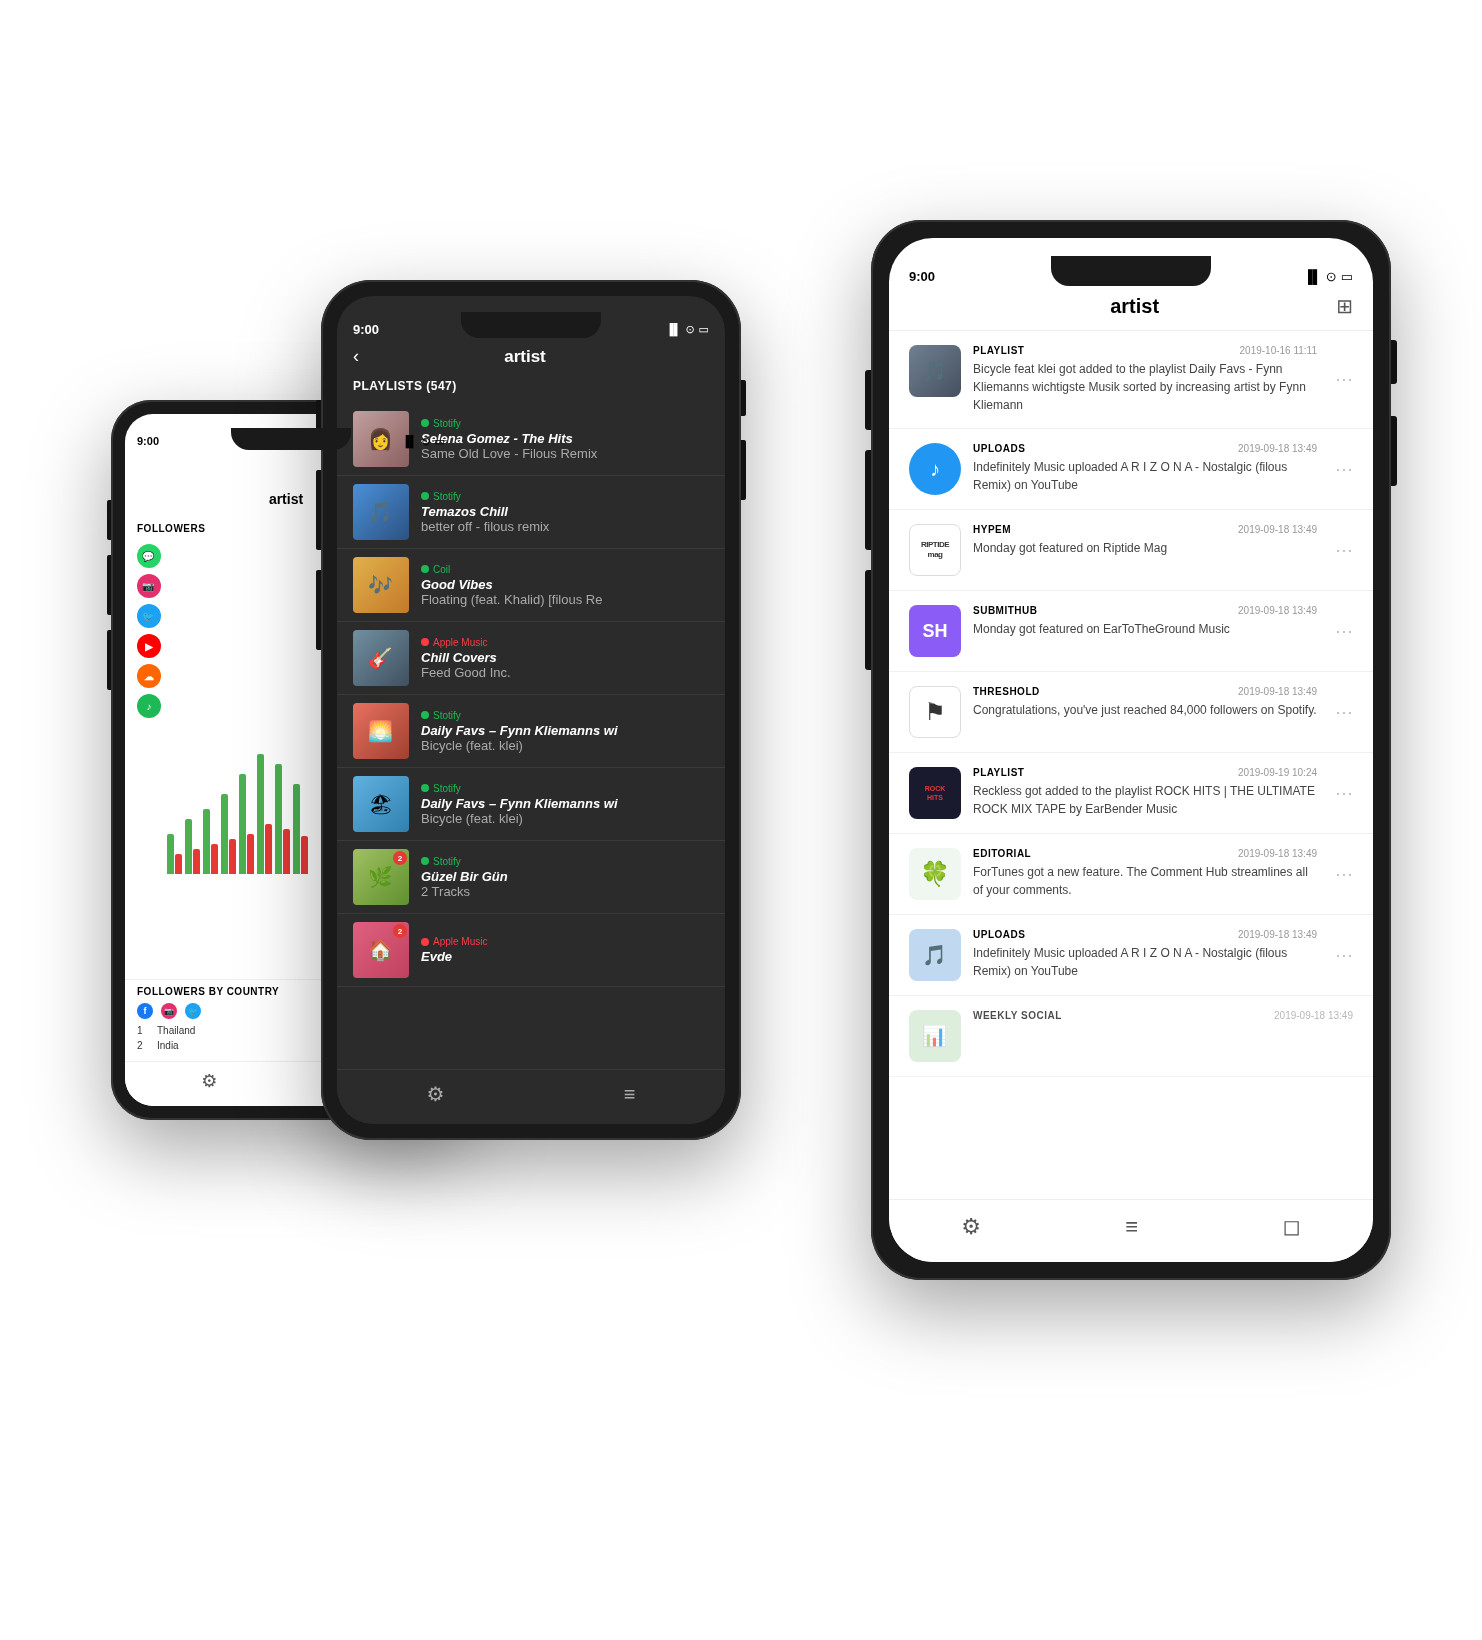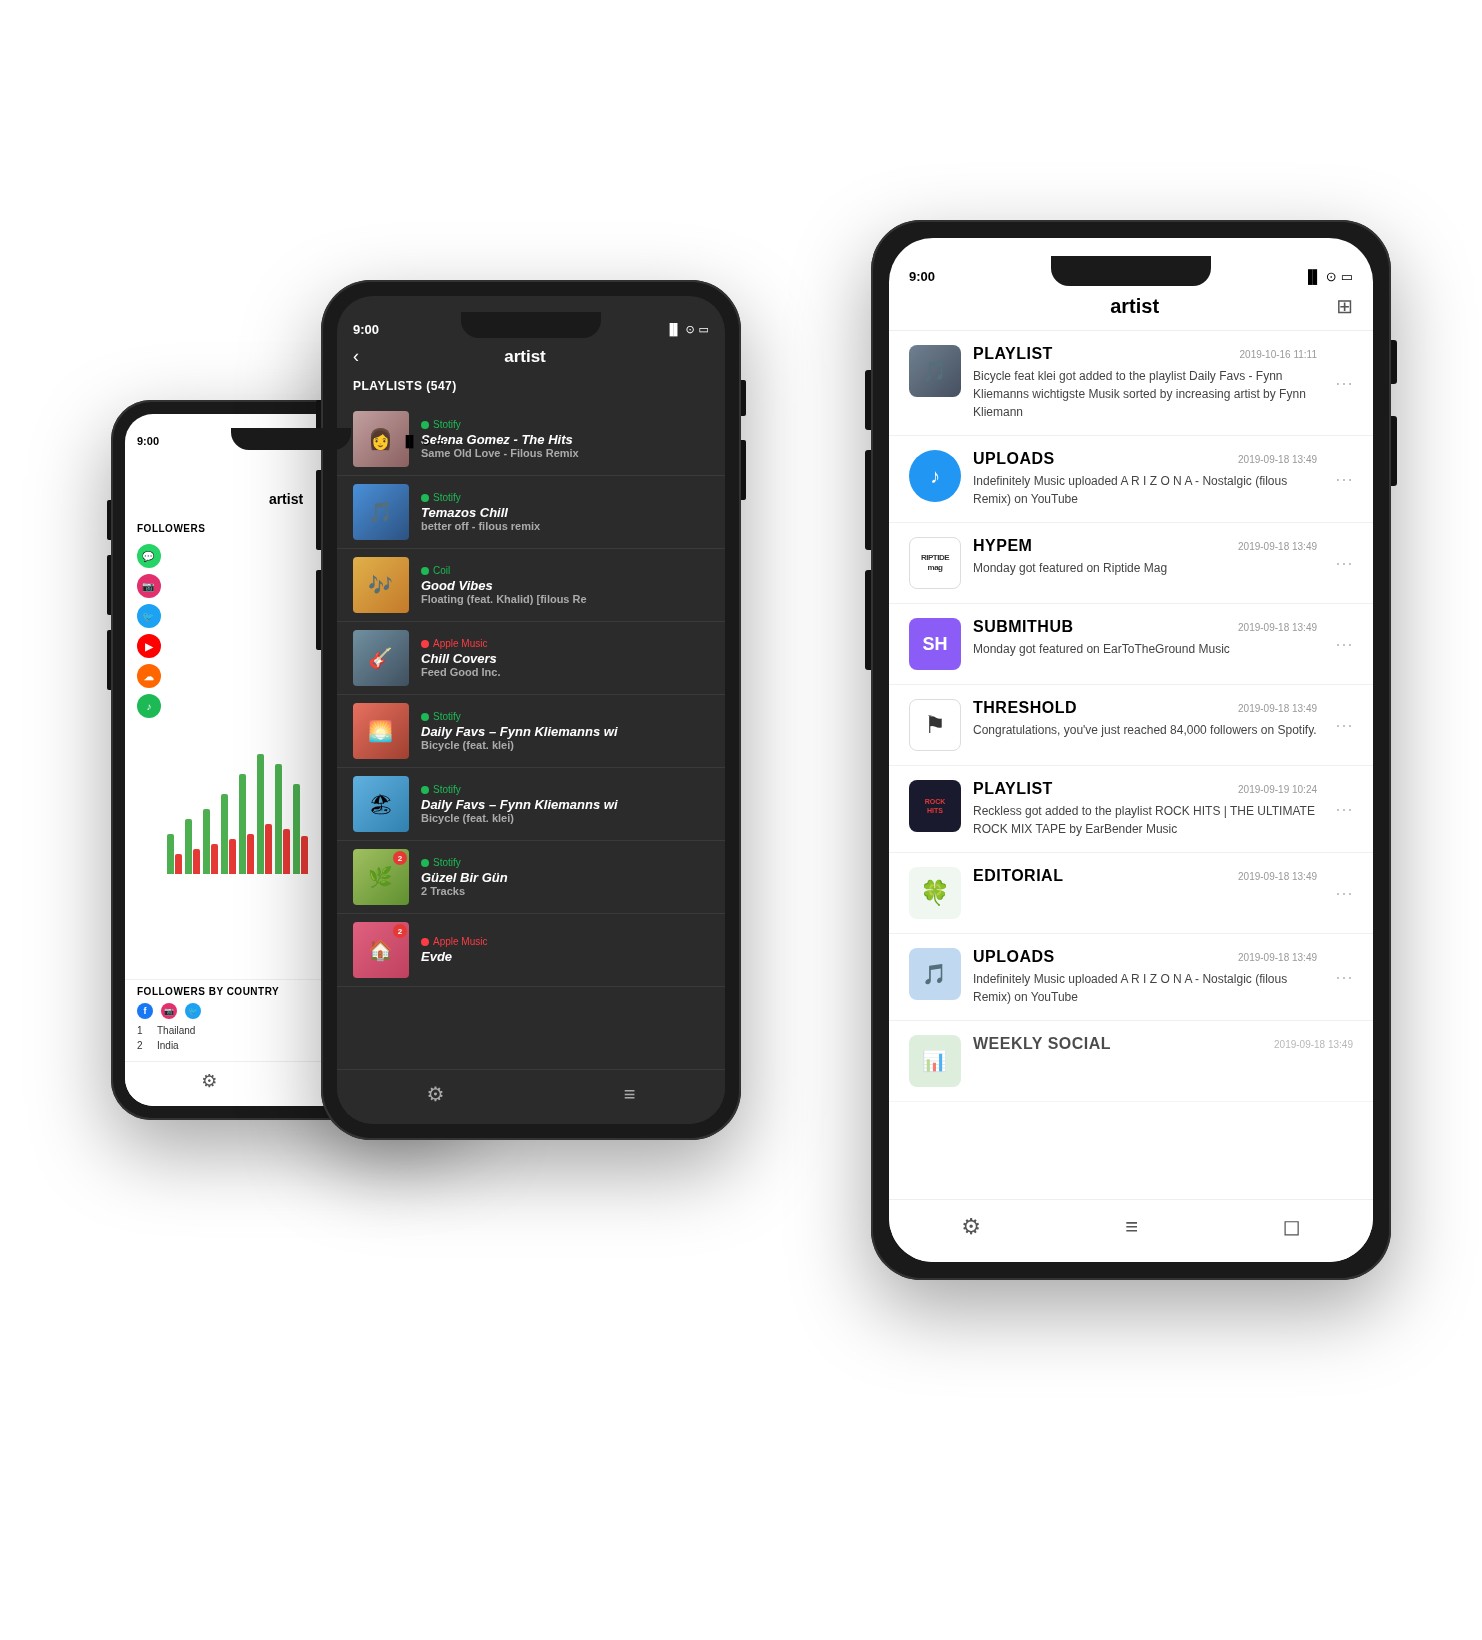--- a/index.html
+++ b/index.html
@@ -400,26 +400,25 @@
       font-size: 13px;
       font-weight: 600;
       color: #fff;
       white-space: nowrap;
       overflow: hidden;
       text-overflow: ellipsis;
       font-style: italic;
     }
 
     .playlist-track {
-      font-size: 11px;
+      font-size: 13px;
       color: #aaa;
       white-space: nowrap;
       overflow: hidden;
       text-overflow: ellipsis;
-      font-weight: bold;
     }
 
     .playlists-bottom-bar {
       display: flex;
       align-items: center;
       justify-content: space-around;
       padding: 12px 0 18px;
       border-top: 1px solid #3a3a3a;
       background: #2b2b2b;
     }
@@ -496,21 +495,21 @@
     }
 
     .feed-item-header {
       display: flex;
       align-items: center;
       justify-content: space-between;
       margin-bottom: 4px;
     }
 
     .feed-category {
-      font-size: 16px;
+      font-size: 10px;
       font-weight: 700;
       color: #000;
       letter-spacing: 0.5px;
     }
 
     .feed-date {
       font-size: 10px;
       color: #999;
     }
 
@@ -952,20 +951,21 @@
 
           <div class="feed-item">
             <div class="feed-thumb" style="background:#f0f7f0;border-radius:8px;display:flex;align-items:center;justify-content:center;">
               <div class="feed-thumb-inner" style="font-size:24px;">🍀</div>
             </div>
             <div class="feed-content">
               <div class="feed-item-header">
                 <span class="feed-category">EDITORIAL</span>
                 <span class="feed-date">2019-09-18 13:49</span>
               </div>
+              <div class="feed-text">ForTunes got a new feature. The Comment Hub streamlines all of your comments.</div>
             </div>
             <span class="feed-more">···</span>
           </div>
 
           <div class="feed-item">
             <div class="feed-thumb" style="background:#c0d8f0;border-radius:8px;display:flex;align-items:center;justify-content:center;">
               <div class="feed-thumb-inner" style="font-size:20px;">🎵</div>
             </div>
             <div class="feed-content">
               <div class="feed-item-header">

